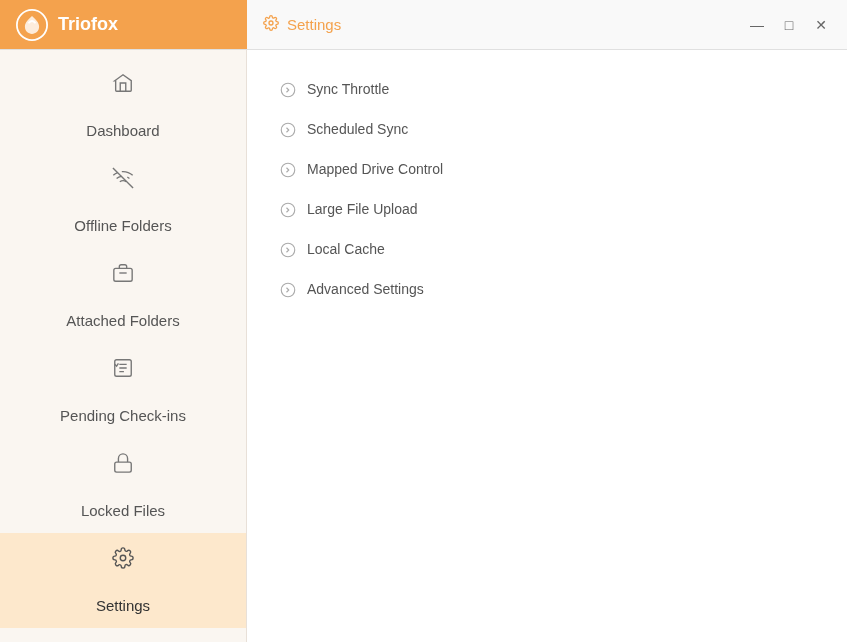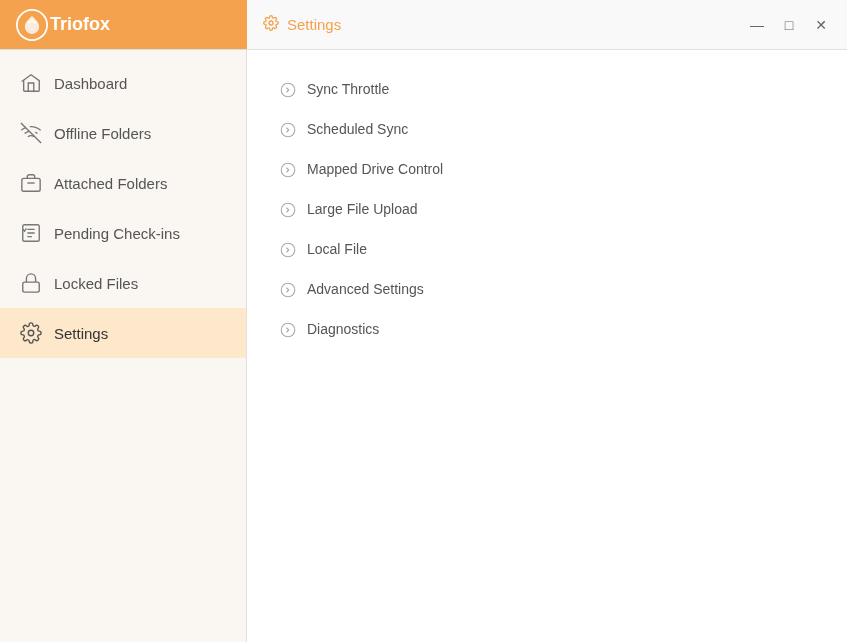--- a/index.html
+++ b/index.html
@@ -27,21 +27,21 @@
       border-bottom: 1px solid #e0e0e0;
     }
 
     .title-bar-left {
       display: flex;
       align-items: center;
       background: #f4a24d;
       height: 100%;
       width: 247px;
       padding: 0 16px;
-      gap: 2px;
+      gap: 10px;
     }
 
     .app-logo {
       width: 32px;
       height: 32px;
     }
 
     .app-title {
       color: white;
       font-size: 18px;
@@ -101,24 +101,25 @@
       border-right: 1px solid #e8e0d8;
       display: flex;
       flex-direction: column;
       padding: 8px 0;
     }
 
     .sidebar-item {
       display: flex;
       align-items: center;
       padding: 14px 20px;
-      gap: 12px;
+      gap: 28px;
       cursor: pointer;
       color: #555;
       font-size: 15px;
+      flex-direction: column;
     }
 
     .sidebar-item.active {
       background: #fde8cc;
       color: #333;
     }
 
     .sidebar-icon {
       width: 22px;
       height: 22px;
@@ -322,36 +323,27 @@
           </span>
           <span>Large File Upload</span>
         </div>
         <div class="settings-menu-item">
           <span class="chevron-icon">
             <svg viewBox="0 0 24 24">
               <circle cx="12" cy="12" r="9"></circle>
               <polyline points="10 9 13 12 10 15"></polyline>
             </svg>
           </span>
-          <span>Local File</span>
+          <span>Local Cache</span>
         </div>
         <div class="settings-menu-item">
           <span class="chevron-icon">
             <svg viewBox="0 0 24 24">
               <circle cx="12" cy="12" r="9"></circle>
               <polyline points="10 9 13 12 10 15"></polyline>
             </svg>
           </span>
           <span>Advanced Settings</span>
-        </div>
-        <div class="settings-menu-item">
-          <span class="chevron-icon">
-            <svg viewBox="0 0 24 24">
-              <circle cx="12" cy="12" r="9"></circle>
-              <polyline points="10 9 13 12 10 15"></polyline>
-            </svg>
-          </span>
-          <span>Diagnostics</span>
         </div>
       </div>
 
   </div>
 </div>
 
 </body></html>

